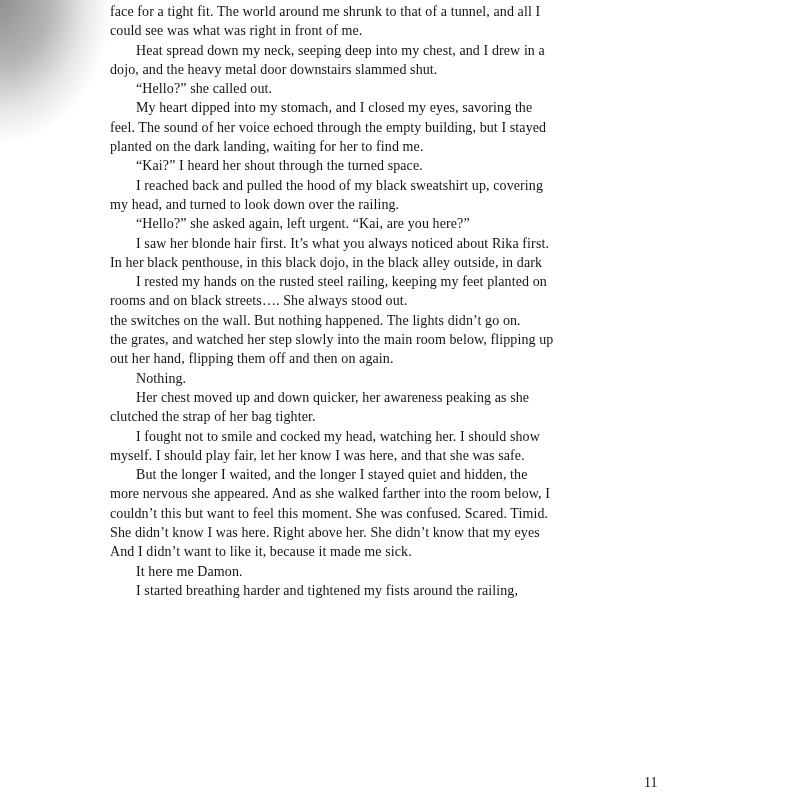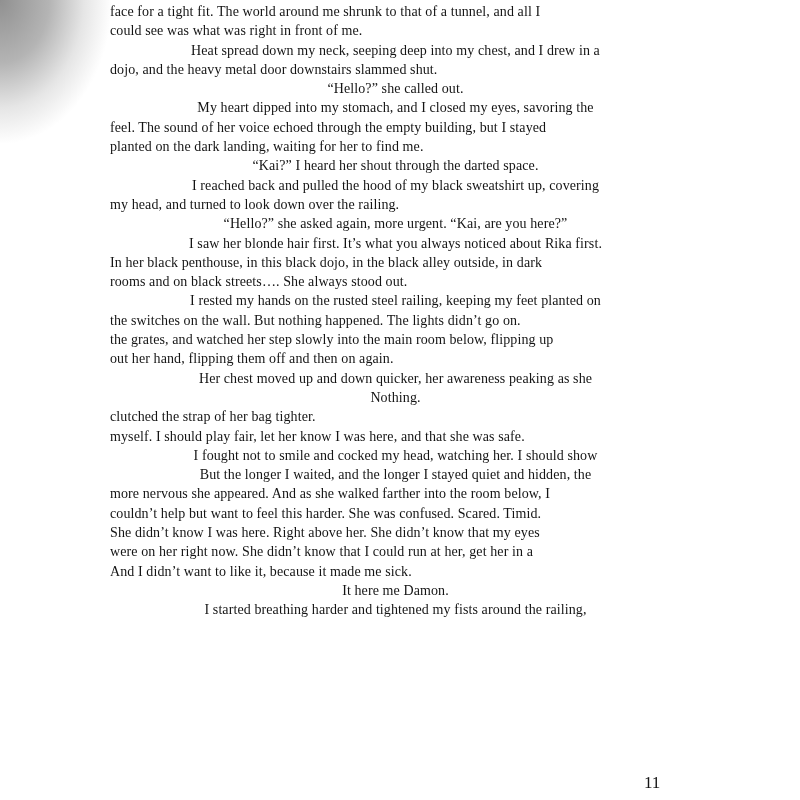--- a/index.html
+++ b/index.html
@@ -37,64 +37,62 @@
   }
   .line {
     height: 19.3px;
     line-height: 19.3px;
     font-size: 14px;
     white-space: nowrap;
     letter-spacing: 0.1px;
   }
   .line.indent {
     padding-left: 26px;
-    text-align: center;
   }
   .page-number {
     position: absolute;
     left: 644px;
     top: 773px;
-    font-size: 17px;
+    font-size: 14px;
     line-height: 19px;
     color: #141414;
   }
 </style>
 </head>
 <body>
 
 <div class="screen">
   <div class="corner-shadow"></div>
   <div class="text-block">
       <div class="line">face for a tight fit. The world around me shrunk to that of a tunnel, and all I</div>
       <div class="line">could see was what was right in front of me.</div>
       <div class="line indent">Heat spread down my neck, seeping deep into my chest, and I drew in a</div>
       <div class="line">dojo, and the heavy metal door downstairs slammed shut.</div>
       <div class="line indent">“Hello?” she called out.</div>
       <div class="line indent">My heart dipped into my stomach, and I closed my eyes, savoring the</div>
       <div class="line">feel. The sound of her voice echoed through the empty building, but I stayed</div>
       <div class="line">planted on the dark landing, waiting for her to find me.</div>
-      <div class="line indent">“Kai?” I heard her shout through the darted space.</div>
+      <div class="line indent">“Kai?” I heard her shout through the turned space.</div>
       <div class="line indent">I reached back and pulled the hood of my black sweatshirt up, covering</div>
       <div class="line">my head, and turned to look down over the railing.</div>
-      <div class="line indent">“Hello?” she asked again, more urgent. “Kai, are you here?”</div>
+      <div class="line indent">“Hello?” she asked again, left urgent. “Kai, are you here?”</div>
       <div class="line indent">I saw her blonde hair first. It’s what you always noticed about Rika first.</div>
       <div class="line">In her black penthouse, in this black dojo, in the black alley outside, in dark</div>
+      <div class="line indent">I rested my hands on the rusted steel railing, keeping my feet planted on</div>
       <div class="line">rooms and on black streets…. She always stood out.</div>
-      <div class="line indent">I rested my hands on the rusted steel railing, keeping my feet planted on</div>
       <div class="line">the switches on the wall. But nothing happened. The lights didn’t go on.</div>
       <div class="line">the grates, and watched her step slowly into the main room below, flipping up</div>
       <div class="line">out her hand, flipping them off and then on again.</div>
+      <div class="line indent">Nothing.</div>
       <div class="line indent">Her chest moved up and down quicker, her awareness peaking as she</div>
-      <div class="line indent">Nothing.</div>
       <div class="line">clutched the strap of her bag tighter.</div>
+      <div class="line indent">I fought not to smile and cocked my head, watching her. I should show</div>
       <div class="line">myself. I should play fair, let her know I was here, and that she was safe.</div>
-      <div class="line indent">I fought not to smile and cocked my head, watching her. I should show</div>
       <div class="line indent">But the longer I waited, and the longer I stayed quiet and hidden, the</div>
       <div class="line">more nervous she appeared. And as she walked farther into the room below, I</div>
-      <div class="line">couldn’t help but want to feel this harder. She was confused. Scared. Timid.</div>
+      <div class="line">couldn’t this but want to feel this moment. She was confused. Scared. Timid.</div>
       <div class="line">She didn’t know I was here. Right above her. She didn’t know that my eyes</div>
-      <div class="line">were on her right now. She didn’t know that I could run at her, get her in a</div>
       <div class="line">And I didn’t want to like it, because it made me sick.</div>
       <div class="line indent">It here me Damon.</div>
       <div class="line indent">I started breathing harder and tightened my fists around the railing,</div>
     </div>
   <div class="page-number">11</div>
 </div>
 
 </body></html>

